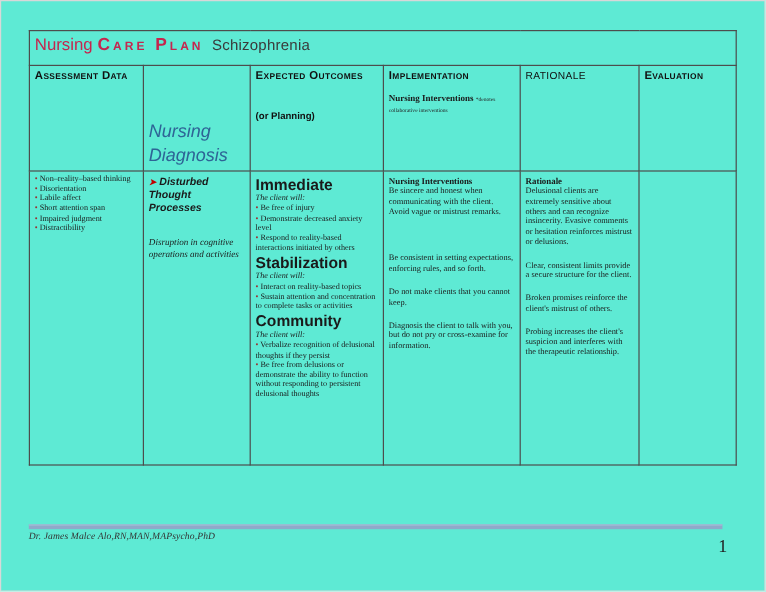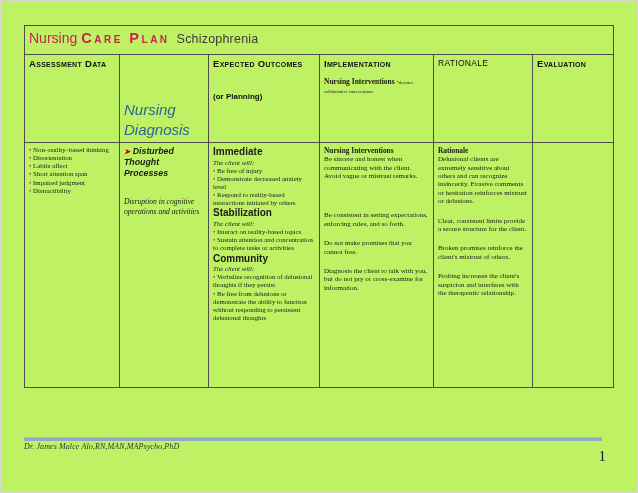--- a/index.html
+++ b/index.html
@@ -1,17 +1,17 @@
 <!DOCTYPE html>
 <html><head>
 <meta charset="utf-8">
 <style>
   html,body{margin:0;padding:0;background:#ffffff;}
   #page{
-    position:relative;width:638px;height:493px;background:#bef264;
+    position:relative;width:638px;height:493px;background:#5eead4;
     box-shadow:inset 0 0 0 1px #d8d8d8;
     font-family:"Liberation Serif", serif;color:#1a1a1a;overflow:hidden;
   }
   
   table.cp{
     position:absolute;left:24px;top:25px;width:589px;height:310px;
     border-collapse:collapse;table-layout:fixed;
   }
   table.cp td{border:1px solid #4d4d4d;vertical-align:top;padding:3px 4px;overflow:hidden;}
   
@@ -27,21 +27,21 @@
   .himpl-sub{margin-top:8px;font-size:7.5px;}
   .himpl-bold{font-family:"Liberation Serif",serif;font-weight:bold;font-size:7.5px;}
   .himpl-note{font-family:"Liberation Serif",serif;font-size:4.6px;color:#222;}
   td.rationale-hd{vertical-align:bottom;}
   .hrat{font-family:"Liberation Sans",sans-serif;font-size:8.5px;letter-spacing:0.3px;color:#111;padding-bottom:6px;}
   
   tr.body td{height:238px;}
   .cell-txt{font-size:6.8px;line-height:1.2;}
   .cell-txt.impl{font-size:7px;}
   .blk{margin:0;}
-  .blk-h{font-family:"Liberation Sans",sans-serif;font-weight:bold;font-size:10px;line-height:1.25;}
+  .blk-h{font-family:"Liberation Sans",sans-serif;font-weight:bold;font-size:13px;line-height:1.25;}
   .blk-h2{font-family:"Liberation Serif",serif;font-weight:bold;font-size:7.4px;line-height:1.25;}
   .blk-i{font-style:italic;}
   .blk-p{}
   .blk-gap{height:11px;}
   .blk-gap.lg{height:31px;}
   .bullet{color:#993333;}
   
   .diag-title{font-family:"Liberation Sans",sans-serif;font-weight:bold;font-size:8.8px;line-height:1.25;font-style:italic;}
   .diag-arrow{color:#c00000;font-size:7.5px;}
   .diag-def{font-style:italic;font-size:7.6px;line-height:1.3;margin-top:18px;}
@@ -135,21 +135,21 @@
               <div class="blk blk-b"><span class="bullet">• </span>Be free from delusions or demonstrate the ability to function without responding to persistent delusional thoughts</div>
             </div>
       </td>
       <td>
         <div class="cell-txt impl">
               <div class="blk blk-h2">Nursing Interventions</div>
               <div class="blk blk-p">Be sincere and honest when communicating with the client. Avoid vague or mistrust remarks.</div>
               <div class="blk blk-gap lg"></div>
               <div class="blk blk-p">Be consistent in setting expectations, enforcing rules, and so forth.</div>
               <div class="blk blk-gap"></div>
-              <div class="blk blk-p">Do not make promises that you cannot free.</div>
+              <div class="blk blk-p">Do not make clients that you cannot keep.</div>
               <div class="blk blk-gap"></div>
               <div class="blk blk-p">Diagnosis the client to talk with you, but do not pry or cross-examine for information.</div>
             </div>
       </td>
       <td>
         <div class="cell-txt impl">
               <div class="blk blk-h2">Rationale</div>
               <div class="blk blk-p">Delusional clients are extremely sensitive about others and can recognize insincerity. Evasive comments or hesitation reinforces mistrust or delusions.</div>
               <div class="blk blk-gap"></div>
               <div class="blk blk-p">Clear, consistent limits provide a secure structure for the client.</div>

